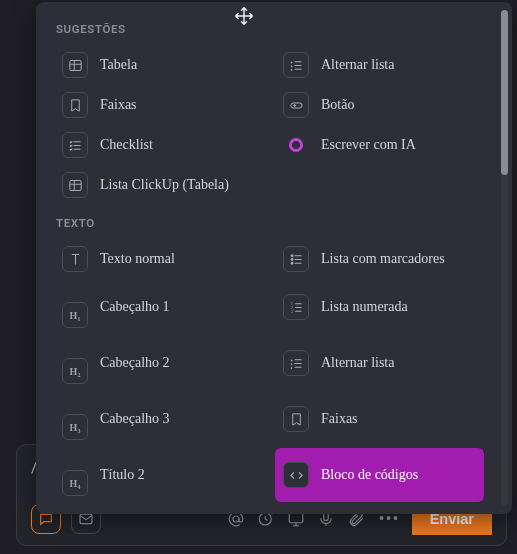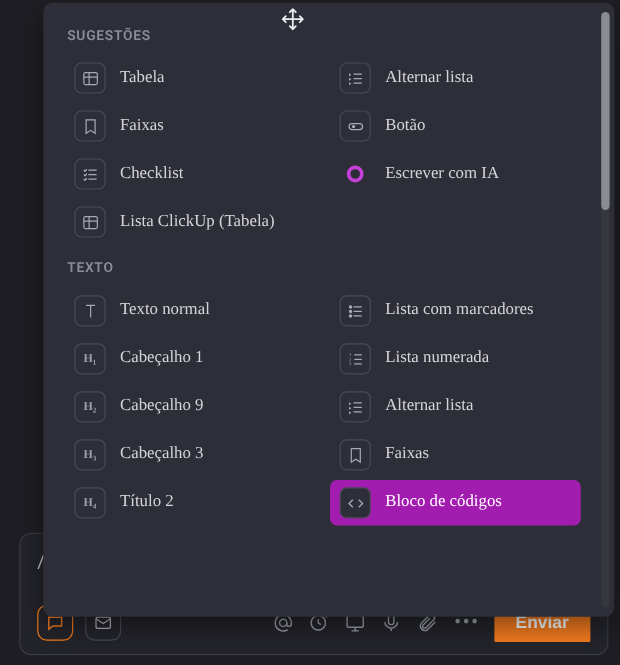--- a/index.html
+++ b/index.html
@@ -87,21 +87,21 @@
     border: 1px solid #4a4b55;
     border-radius: 6px;
     background: #2d2e37;
     display: flex;
     align-items: center;
     justify-content: center;
     color: #a9abb4;
     flex: 0 0 26px;
   }
   .ibox svg { width: 15px; height: 15px; display: block; }
-  .ibox.txt { font-size: 10px; font-weight: 600; color: #9fa1aa; }
+  .ibox.txt { font-size: 10px; font-weight: 600; color: #9fa1aa; margin-top: 16px; }
   .ibox.ai {
     border: none;
   }
   .ibox.ai .ring {
     width: 14px; height: 14px; border-radius: 50%;
     border: 3px solid #c540d8;
     background: transparent;
   }
   .it .lbl { white-space: nowrap; }
 
@@ -302,21 +302,21 @@
             <text x="3" y="8" font-size="6" fill="currentColor" stroke="none">1</text>
             <text x="3" y="14" font-size="6" fill="currentColor" stroke="none">2</text>
             <text x="3" y="20" font-size="6" fill="currentColor" stroke="none">3</text>
           </svg>
       </span>
       <span class="lbl">Lista numerada</span>
     </div>
 
     <div class="it">
       <span class="ibox txt">H₂</span>
-      <span class="lbl">Cabeçalho 9</span>
+      <span class="lbl">Cabeçalho 2</span>
     </div>
 
     <div class="it">
       <span class="ibox">
         <svg viewBox="0 0 24 24" fill="none" stroke="currentColor" stroke-width="1.8">
             <path d="M9 6h11M9 12h11M9 18h11"></path>
             <path d="M3 5l3 2-3 2zM3 11l3 2-3 2zM3 17l3 2-3 2z" fill="currentColor" stroke="none"></path>
           </svg>
       </span>
       <span class="lbl">Alternar lista</span>

